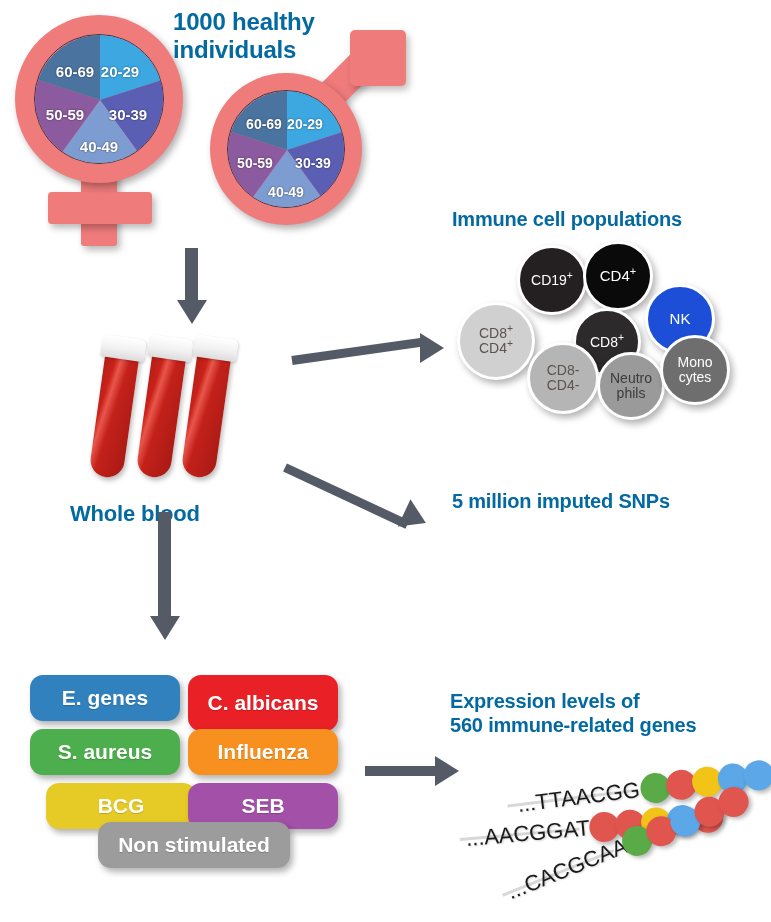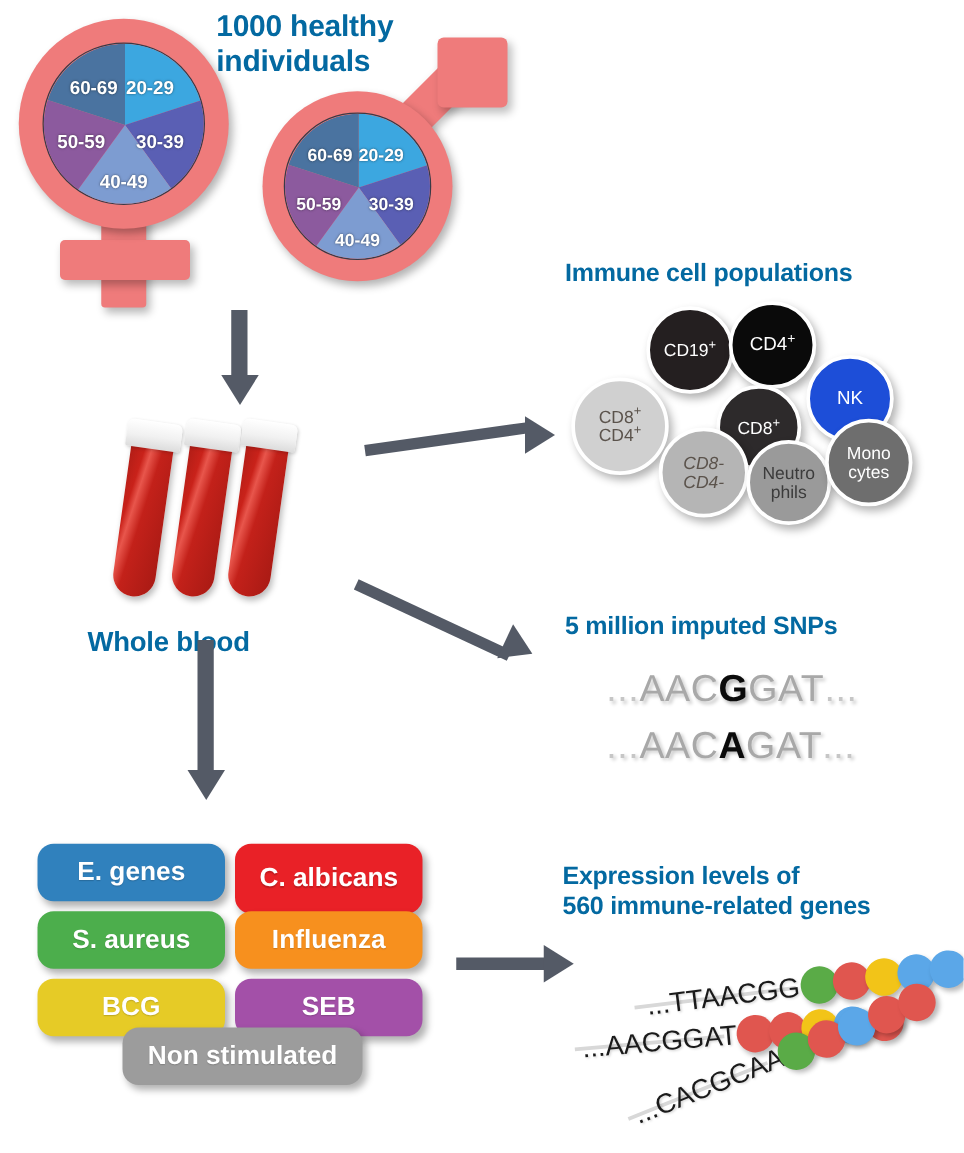--- a/index.html
+++ b/index.html
@@ -285,52 +285,44 @@
     </div>
 
     <div class="cell" style="left:190px; top:44px; width:70px; height:70px; background:#1d4ed8; color:#ffffff; font-size:15px;">
       <span>NK</span>
     </div>
 
     <div class="cell" style="left:118px; top:68px; width:68px; height:68px; background:#2d2a2b; color:#ffffff; font-size:14px;">
       <span>CD8<sup>+</sup></span>
     </div>
 
-    <div class="cell" style="left:72px; top:102px; width:72px; height:72px; background:#b5b5b5; color:#5b534c; font-size:14px;font-style:italic;">
+    <div class="cell" style="left:72px; top:102px; width:72px; height:72px; background:#b5b5b5; color:#5b534c; font-size:14px;">
       <span>CD8-<br>CD4-</span>
     </div>
 
     <div class="cell" style="left:142px; top:112px; width:68px; height:68px; background:#9a9a9a; color:#3b3b3b; font-size:14px;">
       <span>Neutro<br>phils</span>
     </div>
 
     <div class="cell" style="left:205px; top:95px; width:70px; height:70px; background:#6e6e6e; color:#ffffff; font-size:14px;">
       <span>Mono<br>cytes</span>
     </div>
   </div>
 
   <div class="abs heading" style="left:452px; top:490px; width:318px; font-size:20px;">5 million imputed SNPs</div>
 
-  <div class="abs" style="left:485px; top:535px; width:265px; height:90px;">
-    <div class="snp-row" style="left:0px; top:0px; font-size:30px;">
-      <span class="snp-dim">...</span><span class="snp-mid">AAC</span><span class="snp-hi">G</span><span class="snp-mid">GAT</span><span class="snp-dim">...</span>
-    </div>
-    <div class="snp-row" style="left:0px; top:45px; font-size:30px;">
-      <span class="snp-dim">...</span><span class="snp-mid">AAC</span><span class="snp-hi">A</span><span class="snp-mid">GAT</span><span class="snp-dim">...</span>
-    </div>
-  </div>
 
   <div class="abs" style="left:30px; top:675px; width:320px; height:215px;">
     <div class="pill" style="left:0px; top:0px; width:150px; height:46px; background:#3081bd; font-size:21px;">E. genes</div>
     <div class="pill" style="left:158px; top:0px; width:150px; height:56px; background:#e92127; font-size:21px;">C. albicans</div>
 
     <div class="pill" style="left:0px; top:54px; width:150px; height:46px; background:#4cae4c; font-size:21px;">S. aureus</div>
     <div class="pill" style="left:158px; top:54px; width:150px; height:46px; background:#f7901e; font-size:21px;">Influenza</div>
 
-    <div class="pill" style="left:0px; top:108px; width:150px; height:46px; background:#e6cb26; font-size:21px;">BCG</div>
+    <div class="pill" style="left:16px; top:108px; width:150px; height:46px; background:#e6cb26; font-size:21px;">BCG</div>
     <div class="pill" style="left:158px; top:108px; width:150px; height:46px; background:#a350a8; font-size:21px;">SEB</div>
 
     <div class="pill" style="left:68px; top:147px; width:192px; height:46px; background:#9c9c9c; font-size:21px;">Non stimulated</div>
   </div>
 
   <div class="abs" style="left:365px; top:755px; width:110px; height:32px;">
     <div class="arrow-shaft" style="left:0px; top:11px; width:72px; height:10px;"></div>
     <div class="arrow-head ah-right" style="left:70px; top:1px;"></div>
   </div>
 

